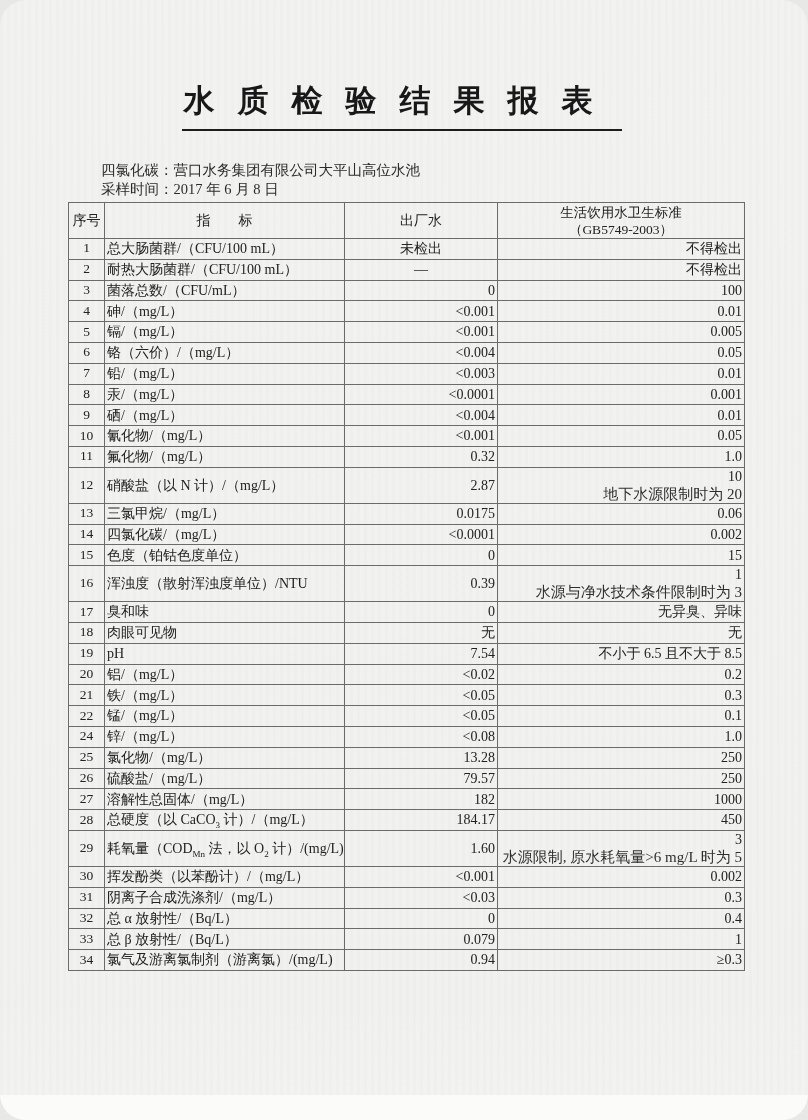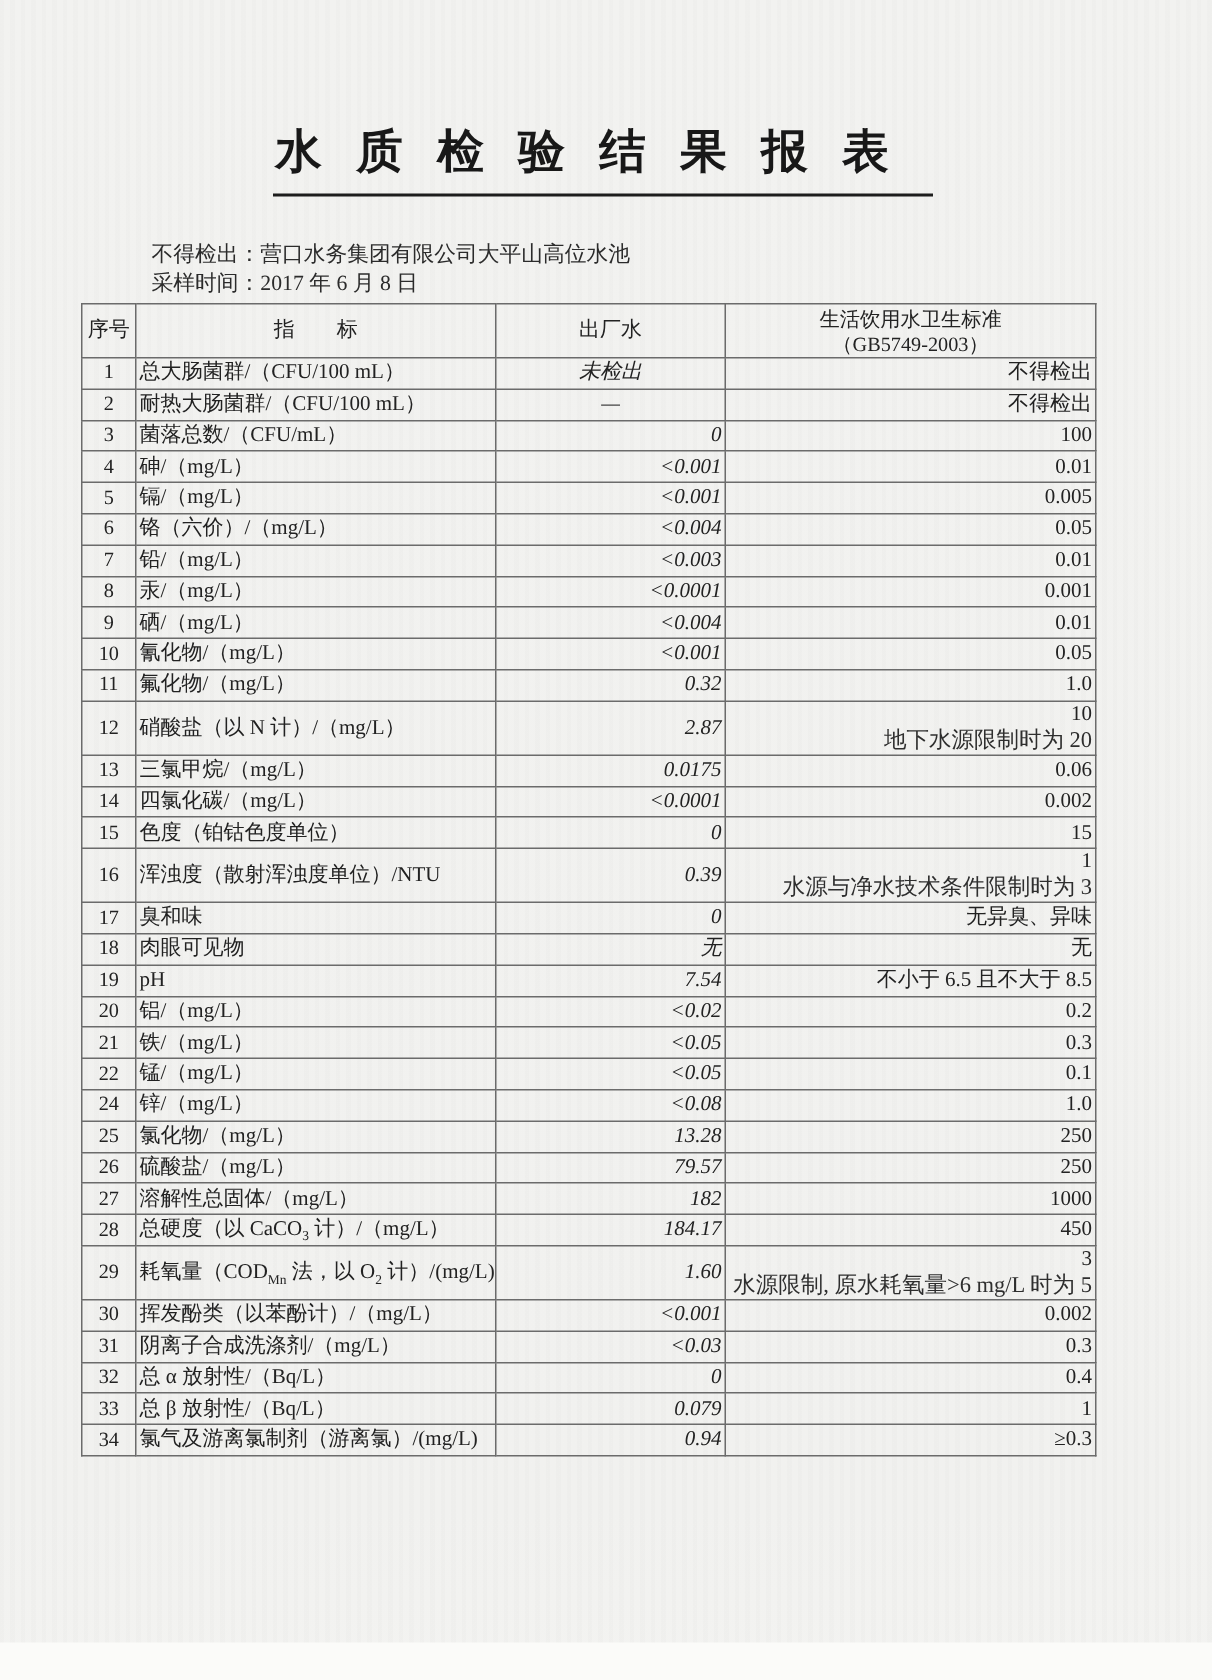--- a/index.html
+++ b/index.html
@@ -7,20 +7,21 @@
     width:808px;height:1120px;
     font-family:"Liberation Serif","DejaVu Serif",serif;
     background:#e8e8e6;
   }
   .page{
     position:relative;width:808px;height:1120px;overflow:hidden;
     background:
       repeating-linear-gradient(90deg, rgba(0,0,0,0.012) 0 3px, rgba(255,255,255,0.015) 3px 7px),
       linear-gradient(180deg,#f2f2f0 0%,#f1f1ef 90%,#f3f3f1 100%);
     color:#262626;
+    border-radius:26px;
   }
   .bottom-strip{
     position:absolute;left:0;right:0;bottom:0;height:25px;
     background:#fbfbf9;
   }
   
   .title-wrap{
     position:absolute;top:80px;left:0;right:0;text-align:center;
   }
   .title{
@@ -33,56 +34,56 @@
     padding:0 6px 7px 2px;
     white-space:nowrap;
   }
   
   .sample-info{
     position:absolute;top:161px;left:101px;
     font-size:14.5px;line-height:19px;color:#2b2b2b;
   }
   
   table.results{
-    position:absolute;top:202px;left:54px;
+    position:absolute;top:202px;left:68px;
     width:676px;border-collapse:collapse;table-layout:fixed;
     font-size:14px;color:#222;padding-left:47px;
   }
   table.results th, table.results td{
     border:1px solid #6b6b6b;
     padding:0 2px;
     overflow:hidden;white-space:nowrap;
   }
   table.results thead th{
     height:35px;font-weight:400;text-align:center;
     font-size:14px;line-height:17px;vertical-align:middle;
   }
   table.results thead .std-head{font-size:13.5px;}
   table.results tbody td{height:19.8px;line-height:1.1;vertical-align:middle;}
   tr.tall td{height:39.6px;}
   td.c-no{text-align:center;font-size:13.5px;}
   td.c-ind{text-align:left;padding-left:6px;font-family:Liberation Serif, serif;}
-  td.c-val{text-align:right;padding-right:9px;font-style:italic;}
+  td.c-val{text-align:right;padding-right:9px;}
   td.c-val.center{text-align:center;padding-right:2px;}
   td.c-std{text-align:right;padding-right:7px;}
   .std-main{text-align:right;line-height:18px;}
   .std-note{text-align:right;line-height:17px;font-size:15px;color:#2e2e2e;}
   sub{font-size:9px;line-height:0;}
 </style>
 </head>
 <body>
 
 <div class="page">
 
   <div class="title-wrap">
     <h1 class="title">水质检验结果报表</h1>
   </div>
 
   <div class="sample-info">
-    <div>不得检出：营口水务集团有限公司大平山高位水池</div>
+    <div>四氯化碳：营口水务集团有限公司大平山高位水池</div>
     <div>采样时间：2017 年 6 月 8 日</div>
   </div>
 
   <table class="results">
     <colgroup>
       <col style="width:36px">
       <col style="width:240px">
       <col style="width:153px">
       <col style="width:247px">
     </colgroup>

